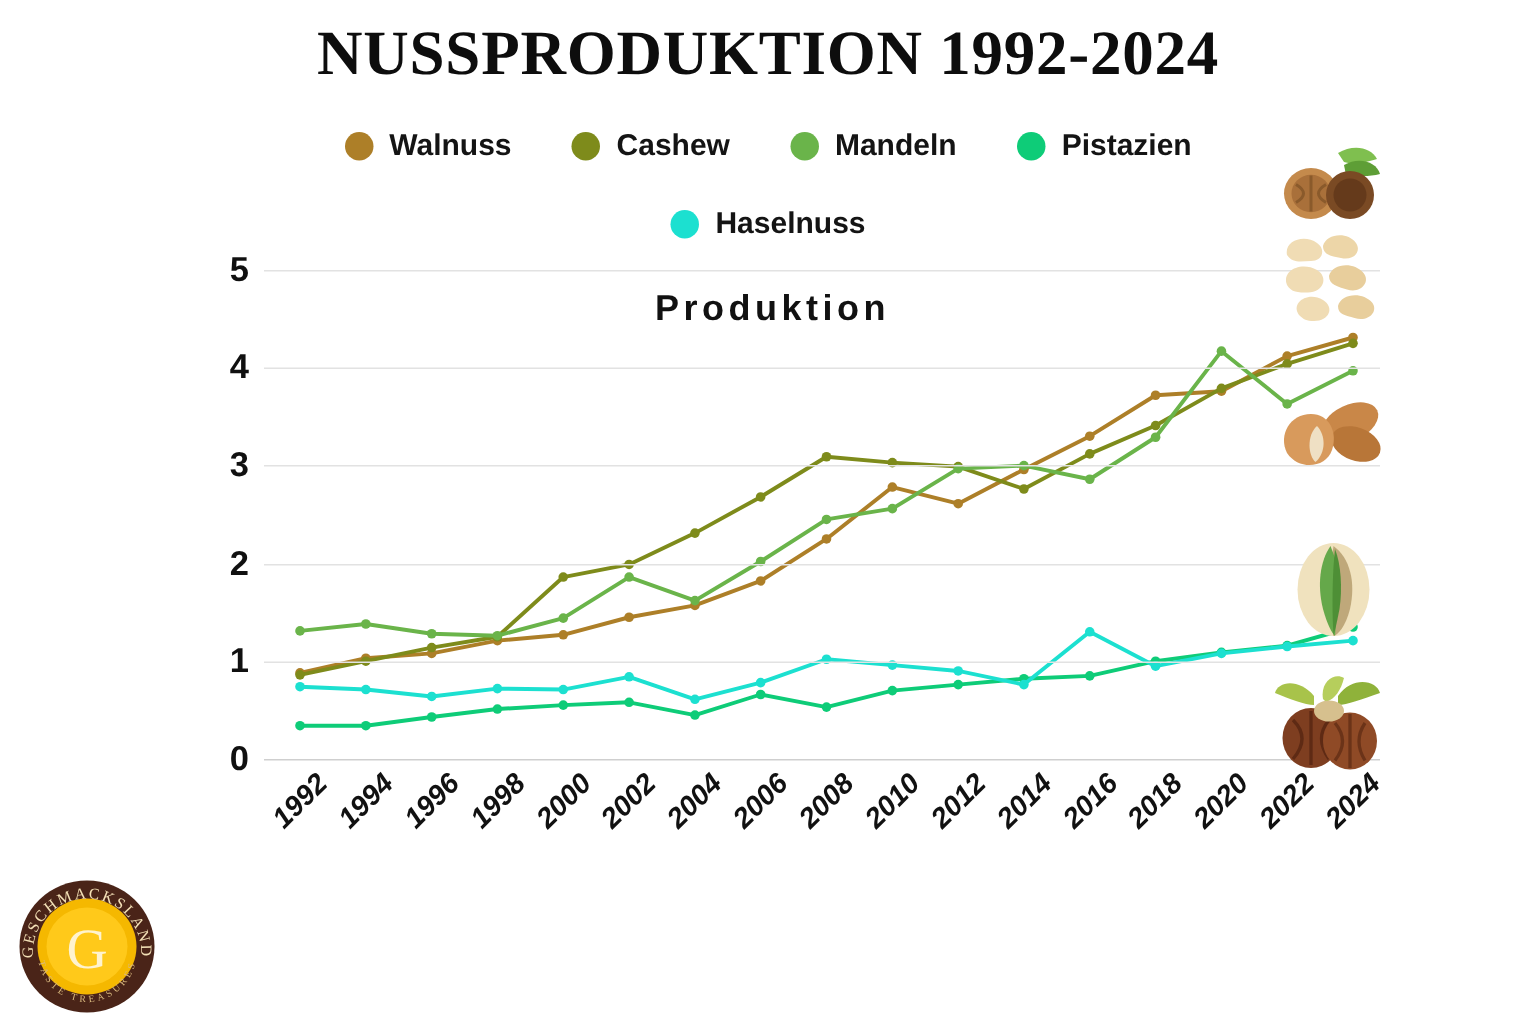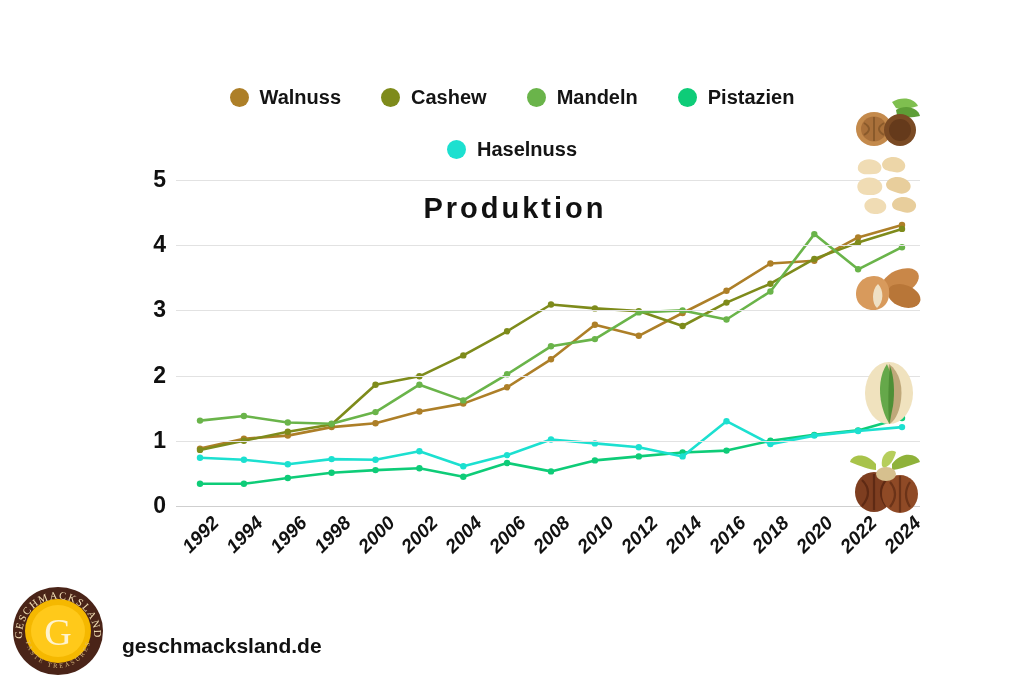--- a/index.html
+++ b/index.html
@@ -34,21 +34,21 @@
   .ylabels span{
     position:absolute;right:0;width:40px;text-align:right;
     font-size:23px;font-weight:bold;color:#101010;line-height:1;
     transform:translateY(-12px);
   }
   svg.series{position:absolute;left:0;top:0;overflow:visible;}
 
   
   .axis-title{
     position:absolute;left:300px;top:192px;width:430px;text-align:center;
-    font-size:29px;font-weight:bold;color:#111;letter-spacing:3px;
+    font-size:24px;font-weight:bold;color:#111;letter-spacing:3px;
   }
   .axis-sub{
     position:absolute;left:300px;top:228px;width:430px;text-align:center;
     font-size:17px;font-weight:bold;color:#111;letter-spacing:2.2px;
   }
 
   
   .xlabels{position:absolute;left:176px;top:506px;width:744px;height:70px;}
   .xlabels span{
     position:absolute;top:6px;font-size:19px;font-weight:bold;
@@ -63,20 +63,21 @@
   .source{position:absolute;left:649px;top:634px;font-size:21px;font-weight:bold;color:#111;}
 
   
   .nut{position:absolute;}
 </style>
 </head>
 <body>
 
 <div id="root">
 
+  <div class="title">NUSSPRODUKTION 1992-2024</div>
 
   <div class="legend row1" id="legend-row-1">
       <div class="legend-item">
         <span class="legend-dot" style="background: rgb(173, 127, 40);"></span>
         <span class="legend-label">Walnuss</span>
       </div>
       <div class="legend-item">
         <span class="legend-dot" style="background: rgb(126, 139, 27);"></span>
         <span class="legend-label">Cashew</span>
       </div>
@@ -293,15 +294,14 @@
     <ellipse cx="50" cy="48" rx="27" ry="26" fill="#FFC91A"></ellipse>
     <text font-family="Liberation Serif, serif" font-size="10.5" fill="#F3E0B6" letter-spacing="1.4">
       <textPath href="#arc-top" startOffset="50%" text-anchor="middle" id="logo-top-path">GESCHMACKSLAND</textPath>
     </text>
     <text font-family="Liberation Serif, serif" font-size="6.5" fill="#D9B97E" letter-spacing="2.2">
       <textPath href="#arc-bottom" startOffset="50%" text-anchor="middle" id="logo-bottom-path">TASTE TREASURES</textPath>
     </text>
     <text x="50" y="62" text-anchor="middle" font-family="Liberation Serif, serif" font-size="38" fill="#FFF3CF" id="logo-monogram-text">G</text>
   </svg>
 
-  <div class="site">geschmacksland.de</div>
 
 </div>
 
 </body></html>

